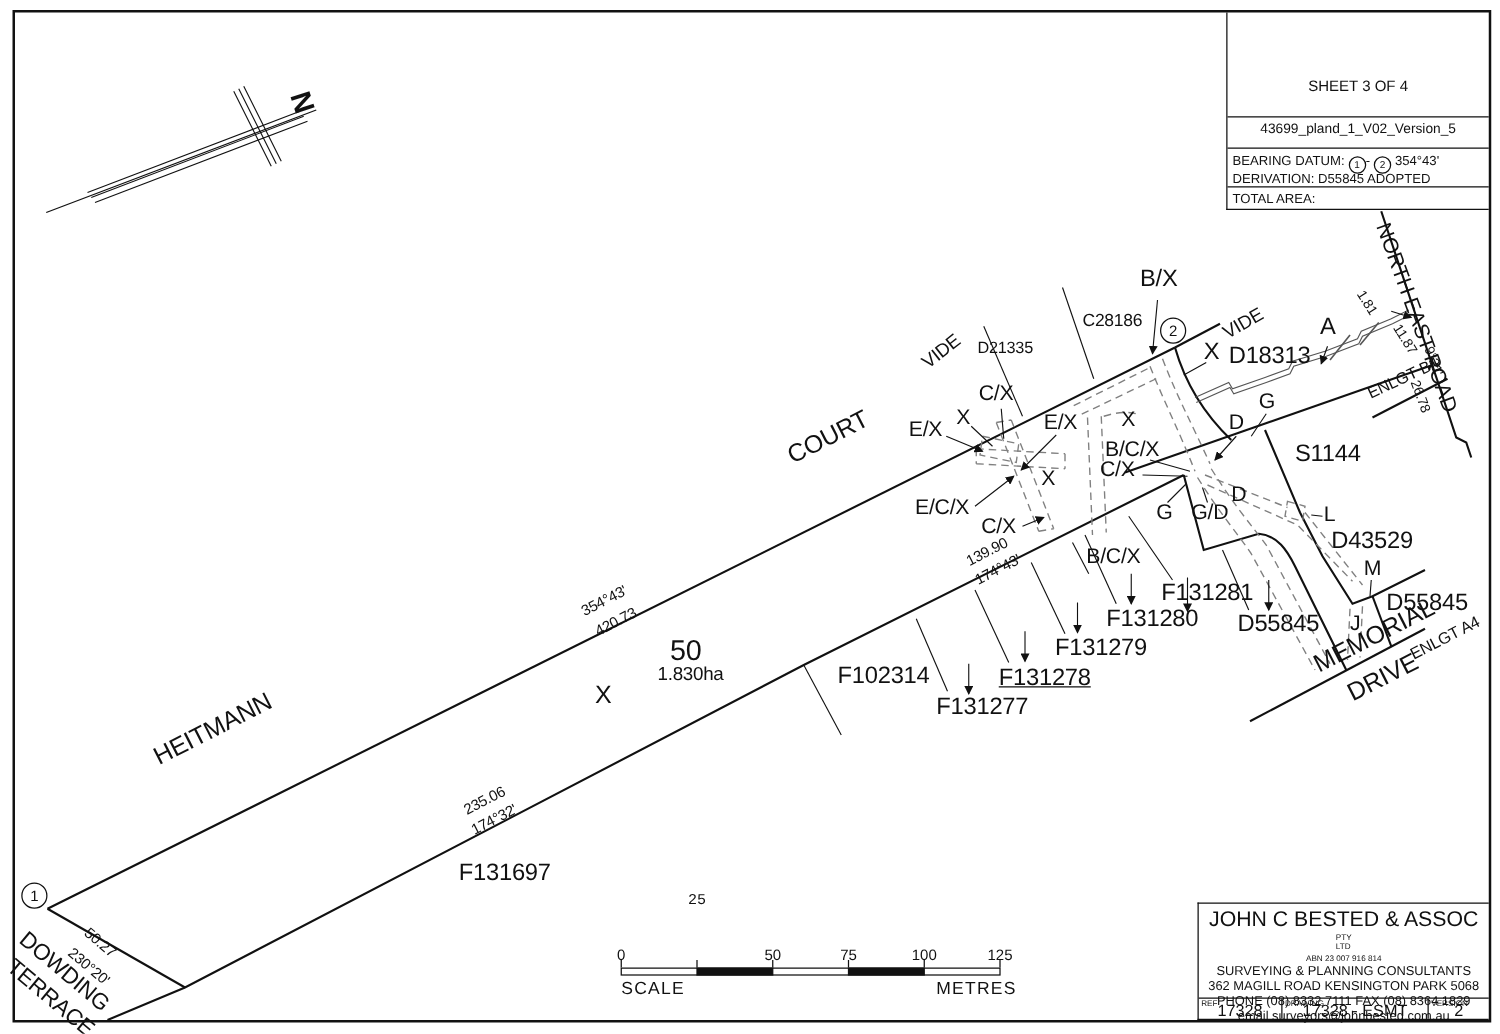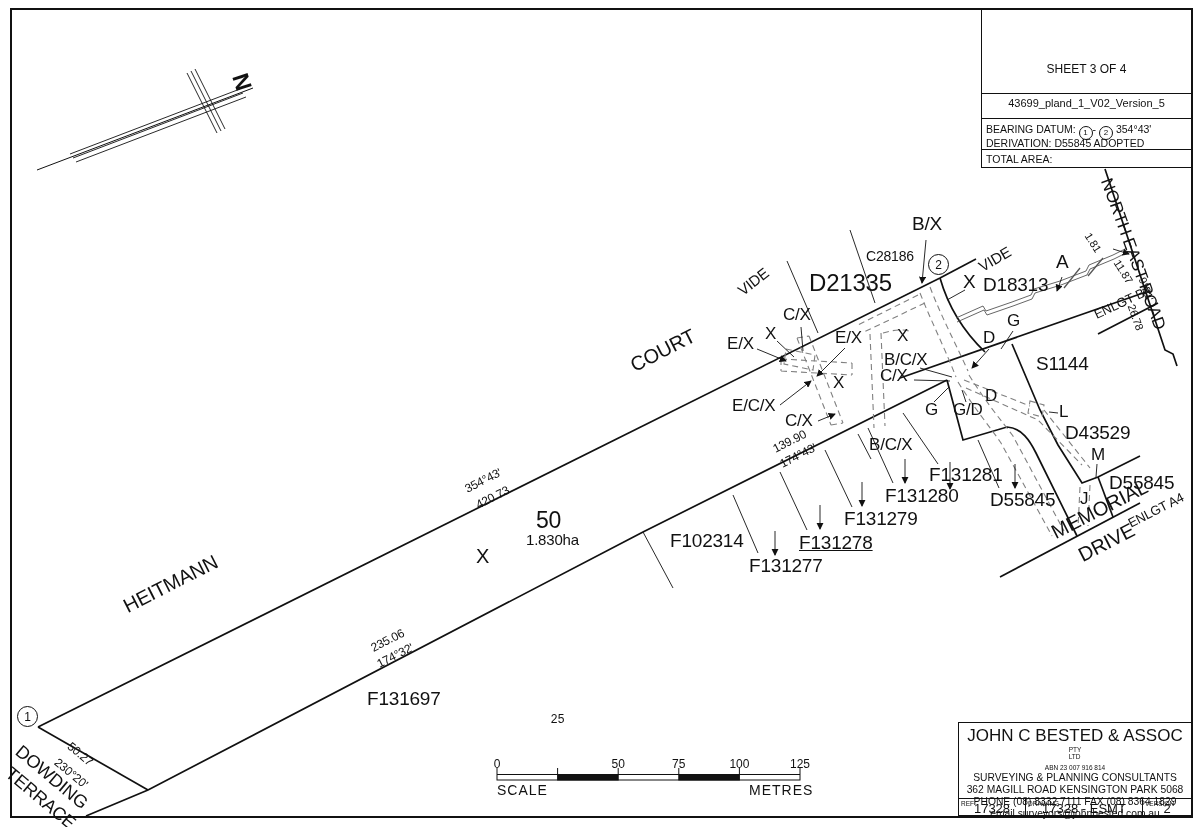--- a/index.html
+++ b/index.html
@@ -151,21 +151,21 @@
     <g stroke="#111" fill="none">
       <rect x="497" y="774.5" width="303" height="5.5" stroke-width="1"></rect>
       <rect x="557.6" y="774.5" width="60.6" height="5.5" fill="#111"></rect>
       <rect x="678.8" y="774.5" width="60.6" height="5.5" fill="#111"></rect>
       <path d="M497,768 L497,774 M557.6,768 L557.6,774 M618.2,768 L618.2,774 M678.8,768 L678.8,774 M739.4,768 L739.4,774 M800,768 L800,774" stroke-width="1"></path>
     </g>
   </svg>
 
   <div id="labels">
       <div class="lbl" style="left: 735px; top: 286px; font-size: 15px; transform: rotate(-38deg);">VIDE</div>
-      <div class="lbl" style="left: 809px; top: 271px; font-size: 24px;">D21335</div>
+      <div class="lbl" style="left: 782px; top: 271px; font-size: 13px;">D21335</div>
       <div class="lbl" style="left: 866px; top: 249px; font-size: 14px;">C28186</div>
       <div class="lbl" style="left: 912px; top: 214px; font-size: 19px;">B/X</div>
       <div class="lbl" style="left: 976px; top: 261px; font-size: 15px; transform: rotate(-30deg);">VIDE</div>
       <div class="lbl" style="left: 963px; top: 272px; font-size: 19px;">X</div>
       <div class="lbl" style="left: 983px; top: 275px; font-size: 19px;">D18313</div>
       <div class="lbl" style="left: 1056px; top: 252px; font-size: 19px;">A</div>
       <div class="lbl" style="left: 783px; top: 306px; font-size: 17px;">C/X</div>
       <div class="lbl" style="left: 765px; top: 325px; font-size: 17px;">X</div>
       <div class="lbl" style="left: 727px; top: 335px; font-size: 17px;">E/X</div>
       <div class="lbl" style="left: 835px; top: 329px; font-size: 17px;">E/X</div>

